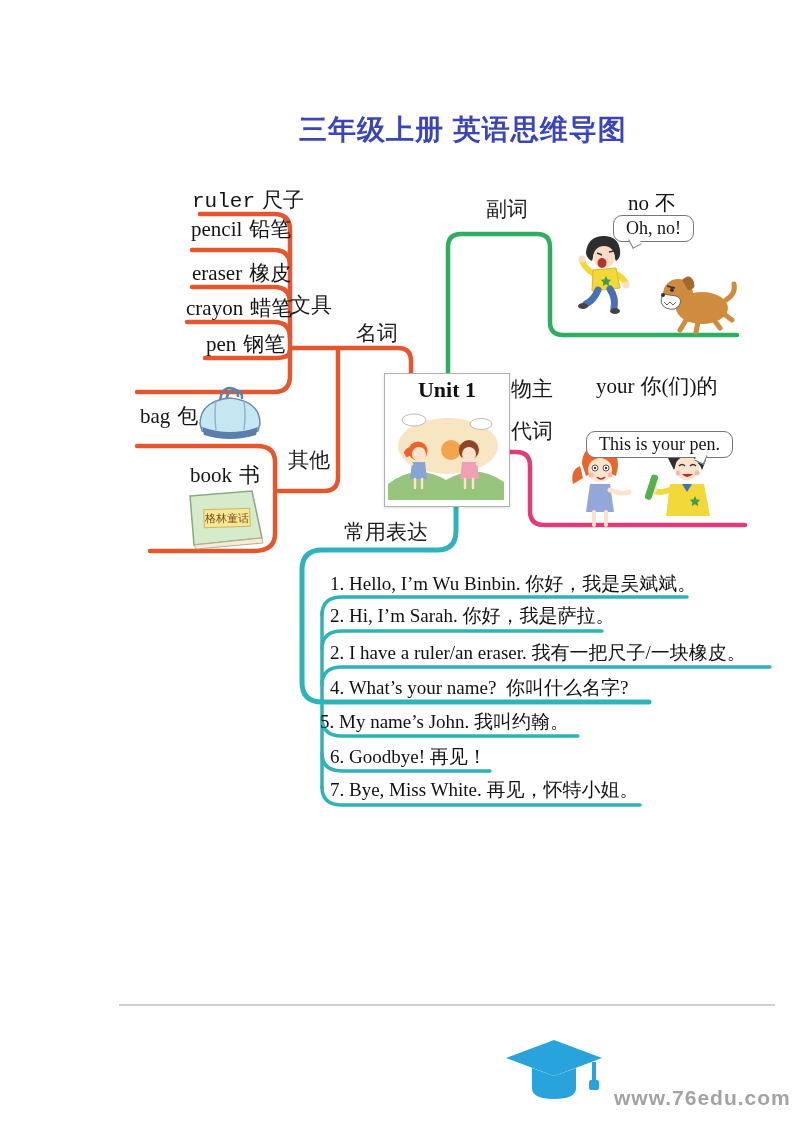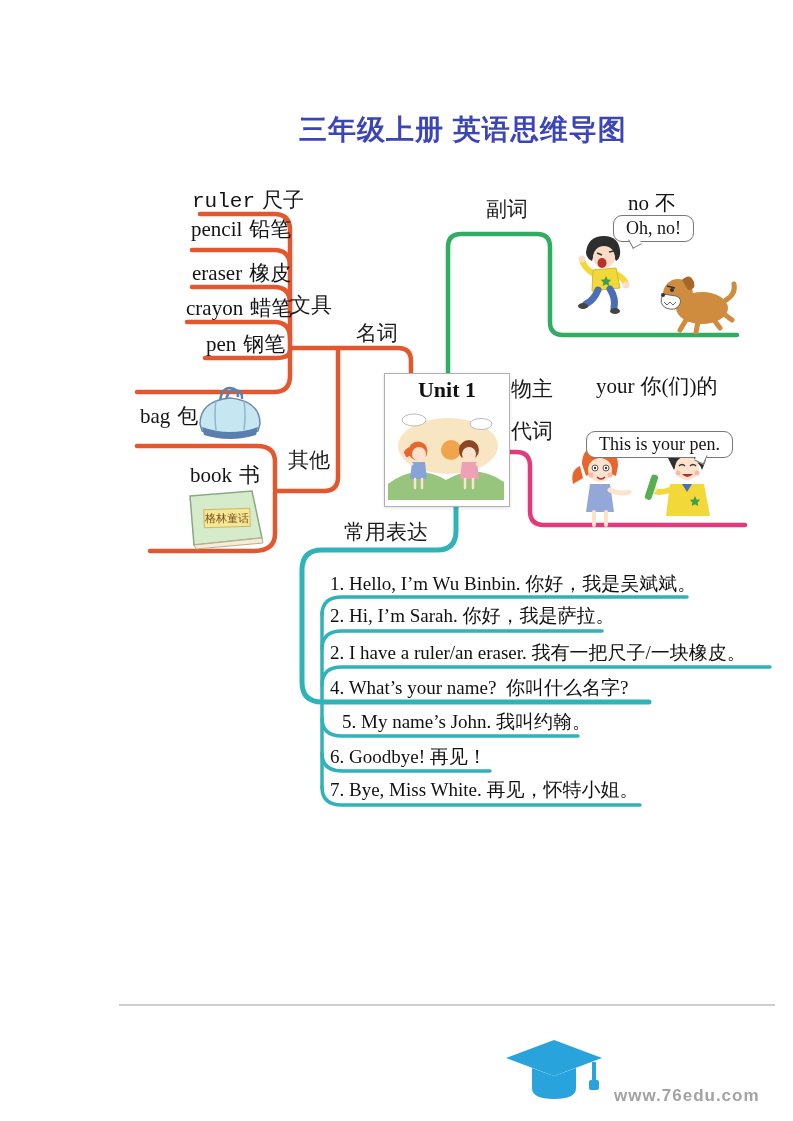--- a/index.html
+++ b/index.html
@@ -22,21 +22,21 @@
   .unitcard{position:absolute;left:384px;top:373px;width:124px;height:132px;z-index:2;
           background:#fff;border:1px solid #b0b0b0;box-shadow:0 1px 3px rgba(0,0,0,.12);}
   .unitcard .unit-title{position:absolute;top:3px;left:0;width:100%;text-align:center;
           font-weight:bold;font-size:22px;color:#111;}
   .unitcard svg{position:absolute;left:3px;top:32px;}
   .illus{position:absolute;z-index:2;}
   .divider{position:absolute;left:119px;top:1004px;width:656px;height:2px;background:#cfcfcf;z-index:2;}
   .brand{position:absolute;left:612px;top:1042px;font-family:"Liberation Sans",sans-serif;
          font-weight:bold;font-size:34px;color:#f2507b;letter-spacing:5px;z-index:2;}
   .siteurl{position:absolute;left:614px;top:1086px;font-family:"Liberation Sans",sans-serif;
-         font-weight:bold;font-size:17px;color:#a3a3a3;letter-spacing:1px;z-index:2;}
+         font-weight:bold;font-size:21px;color:#a3a3a3;letter-spacing:1px;z-index:2;}
 </style>
 </head>
 <body>
 
 <div id="page">
 
   <svg id="lines" width="793" height="1121">
     <g fill="none" stroke-width="4.5" stroke-linecap="round" stroke-linejoin="round" stroke="#e4572e">
       <path d="M200 214 H274 Q290 214 290 230 V348"></path>
       <path d="M192 250 H274 Q290 250 290 266"></path>
@@ -206,21 +206,21 @@
       <path d="M89 58 Q96 54 98 48" stroke="#fde3cc" stroke-width="3" fill="none" stroke-linecap="round"></path>
       <path d="M77 73 V82 M85 73 V82" stroke="#fde3cc" stroke-width="2.5" stroke-linecap="round"></path>
     </svg>
   </div>
 
   <div class="txt nodelabel" style="left:344px;top:518px;">常用表达</div>
   <div class="txt sentence" style="left:330px;top:571px;">1. Hello, I’m Wu Binbin. 你好，我是吴斌斌。</div>
   <div class="txt sentence" style="left:330px;top:603px;">2. Hi, I’m Sarah. 你好，我是萨拉。</div>
   <div class="txt sentence" style="left:330px;top:640px;">2. I have a ruler/an eraser. 我有一把尺子/一块橡皮。</div>
   <div class="txt sentence" style="left:330px;top:675px;">4. What’s your name?  你叫什么名字?</div>
-  <div class="txt sentence" style="left:342px;top:709px;">5. My name’s John. 我叫约翰。</div>
+  <div class="txt sentence" style="left:320px;top:709px;">5. My name’s John. 我叫约翰。</div>
   <div class="txt sentence" style="left:330px;top:744px;">6. Goodbye! 再见！</div>
   <div class="txt sentence" style="left:330px;top:777px;">7. Bye, Miss White. 再见，怀特小姐。</div>
 
   <div class="divider"></div>
   <svg class="illus" style="left:502px;top:1036px;" width="104" height="80" viewBox="0 0 104 80">
     <polygon points="52,4 100,22 52,40 4,22" fill="#29a3dc"></polygon>
     <path d="M30 32 L30 52 Q30 63 52 63 Q74 63 74 52 L74 32 L52 40 Z" fill="#29a3dc"></path>
     <path d="M92 26 L92 44" stroke="#29a3dc" stroke-width="4"></path>
     <rect x="87" y="44" width="10" height="10" rx="2" fill="#29a3dc"></rect>
   </svg>

